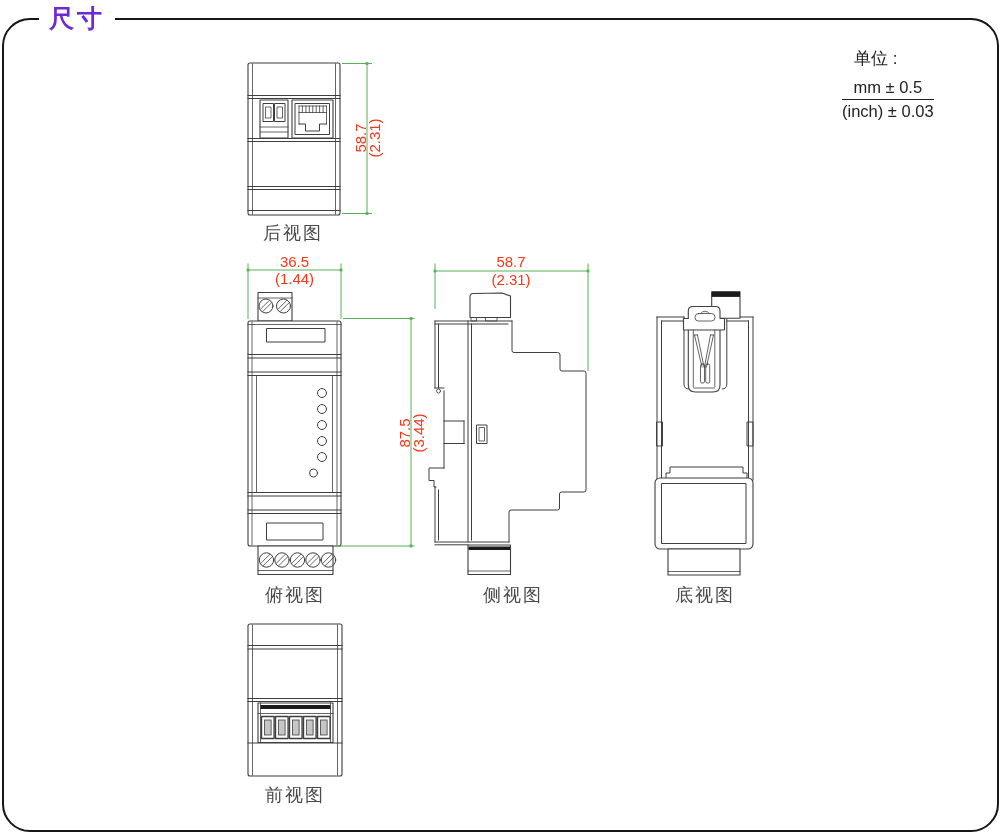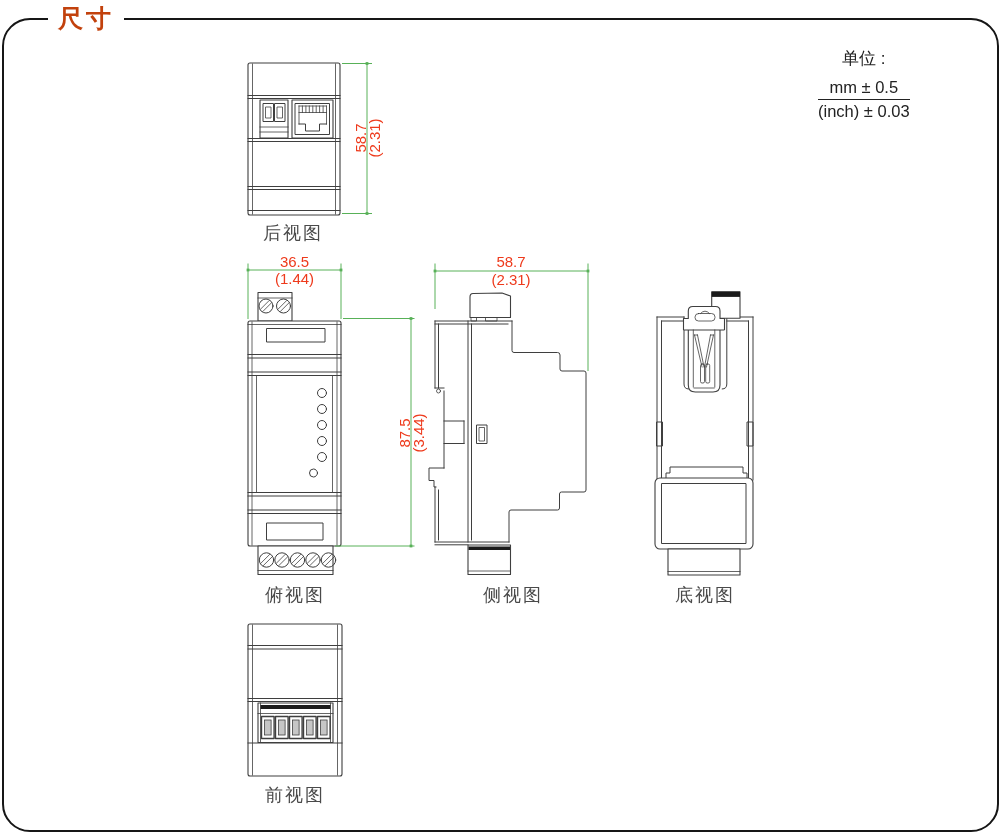--- a/index.html
+++ b/index.html
@@ -1,25 +1,25 @@
 <!DOCTYPE html>
 <html><head>
 <meta charset="utf-8">
 <style>
   html,body{margin:0;padding:0;background:#fff;}
   .page{position:relative;width:1000px;height:840px;background:#fff;overflow:hidden;
         font-family:"Liberation Sans",sans-serif;}
   .frame{position:absolute;left:2px;top:18px;width:993px;height:810px;
          border:2px solid #161616;border-radius:28px;}
-  .title{position:absolute;left:48px;top:2px;background:#fff;padding:0 10px;
-         color:#c2410c;font-size:25px;font-weight:bold;letter-spacing:3px;}
+  .title{position:absolute;left:39px;top:2px;background:#fff;padding:0 10px;
+         color:#6d28d9;font-size:25px;font-weight:bold;letter-spacing:3px;}
   .units{position:absolute;left:818px;top:47px;display:flex;align-items:center;
          gap:7px;color:#222;flex-direction:column;}
   .units-label{font-size:17px;}
-  .frac{display:inline-block;text-align:center;font-size:16.5px;line-height:1.25;}
+  .frac{display:inline-block;text-align:center;font-size:16.5px;line-height:1.25;margin-left:24px;}
   .frac-top{display:block;border-bottom:1.5px solid #222;padding:0 8px 1px;}
   .frac-bottom{display:block;padding-top:1px;}
   svg{position:absolute;left:0;top:0;}
   svg text{font-family:"Liberation Sans",sans-serif;}
   .ln{stroke:#3f3f3f;stroke-width:1;fill:none;stroke-linejoin:round;stroke-linecap:square;}
   .lnf{stroke:#3f3f3f;stroke-width:1.1;fill:#fff;stroke-linejoin:round;}
   .thin{stroke-width:0.8;}
   .thick{stroke-width:1.4;}
   .grn{stroke:#58b158;stroke-width:1;fill:none;}
   .grnf{fill:#58b158;stroke:none;}

